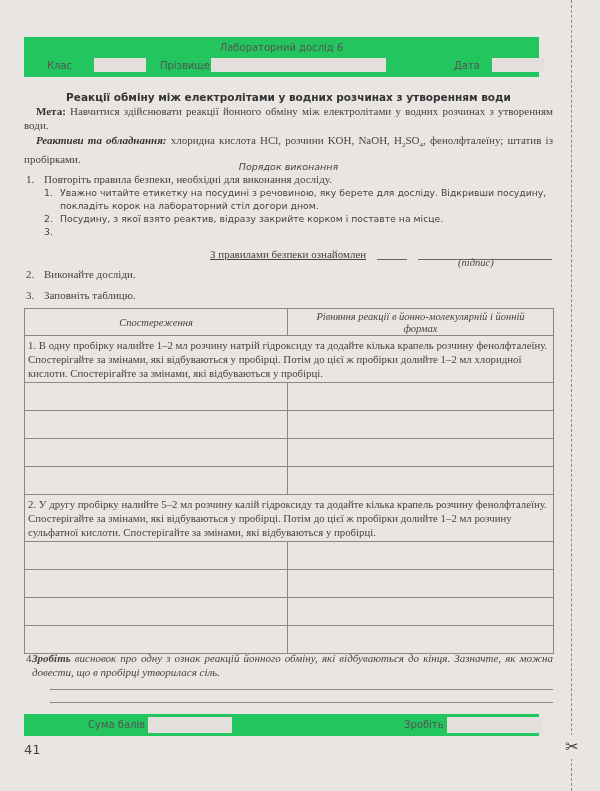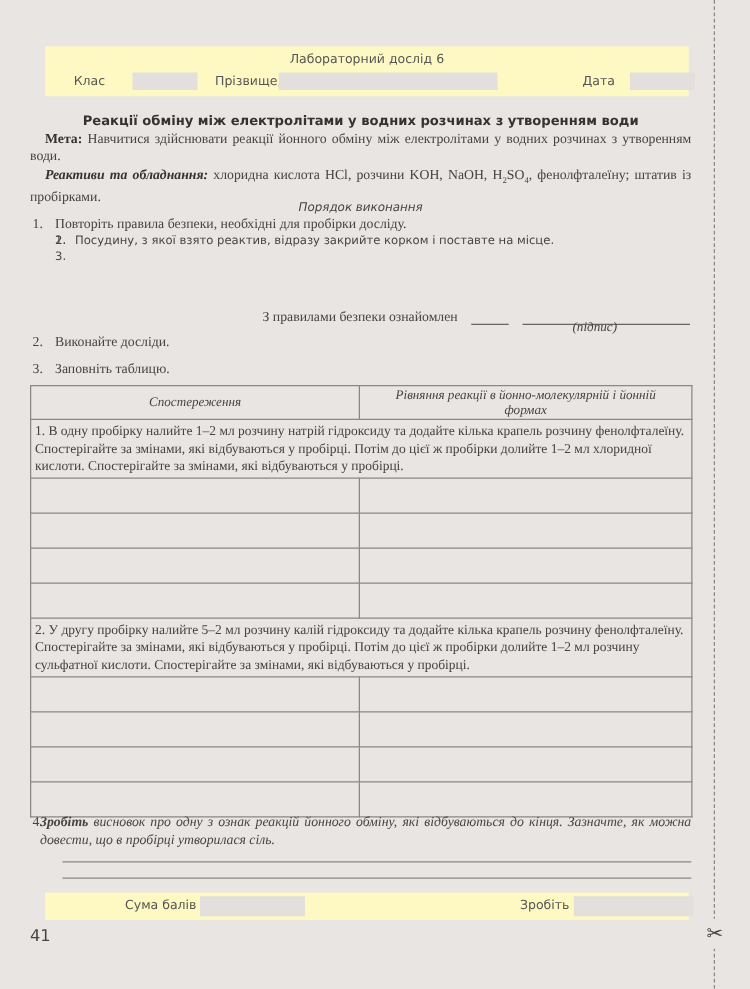--- a/index.html
+++ b/index.html
@@ -15,22 +15,22 @@
     position: absolute; left: 571px; top: 0; width: 0; height: 791px;
     border-left: 1px dashed #8a8785;
   }
   .scissors {
     position: absolute; left: 563px; top: 735px; width: 18px; height: 24px;
     background: #e9e5e2; text-align: center;
     font-family: "DejaVu Sans", sans-serif; font-size: 16px; color: #444;
     line-height: 24px;
   }
   .panel {
-    position: absolute; left: 36px; width: 515px;
-    background: #fef9c3;
+    position: absolute; left: 24px; width: 515px;
+    background: #22c55e;
     font-family: "DejaVu Sans", sans-serif;
     font-size: 10px; color: #555;
   }
   .panel-top { top: 37px; height: 40px; }
   .panel-title {
     position: absolute; left: 0; right: 0; top: 5px; text-align: center;
     font-size: 10px; color: #555;
   }
   .field-label { position: absolute; top: 23px; font-size: 10px; }
   .field-box { position: absolute; top: 21px; height: 14px; background: #e2dfdd; }
@@ -58,21 +58,21 @@
   }
   .num-item .n { position: absolute; left: 2px; }
   .num-item .t { display: block; margin-left: 20px; }
   .sub-list {
     position: absolute; left: 44px; width: 510px;
     font-family: "DejaVu Sans", sans-serif; font-size: 9.3px; line-height: 13px; color: #444;
   }
   .sub-list .row { position: relative; padding-left: 16px; }
   .sub-list .row .n { position: absolute; left: 0; }
   .sign-line {
-    position: absolute; top: 248px; left: 210px; font-size: 11px; color: #444;
+    position: absolute; top: 248px; left: 210px; font-size: 11px; color: #444; text-decoration: underline;
   }
   .sign-blank {
     position: absolute; top: 259px; left: 418px; width: 134px; border-top: 1px solid #666;
   }
   .sign-blank-short {
     position: absolute; top: 259px; left: 377px; width: 30px; border-top: 1px solid #666;
   }
   .sign-caption {
     position: absolute; top: 257px; left: 458px; font-style: italic; font-size: 10.5px; color: #444;
   }
@@ -129,26 +129,27 @@
 </div>
 
 <div class="para indent" style="top:133px">
   <b><i>Реактиви та обладнання:</i></b><span> хлоридна кислота HCl, розчини KOH, NaOH, H</span><sub style="font-size:7px">2</sub><span>SO</span><sub style="font-size:7px">4</sub><span>, фенолфталеїну; штатив із пробірками.</span>
 </div>
 
 <div class="subhead">Порядок виконання</div>
 
 <div class="num-item" style="top:172px">
   <span class="n">1.</span>
-  <span class="t">Повторіть правила безпеки, необхідні для пробірки досліду.</span>
+  <span class="t">Повторіть правила безпеки, необхідні для виконання досліду.</span>
 </div>
 
 <div class="sub-list" style="top:186px">
   <div class="row">
     <span class="n">1.</span>
+    <span>Уважно читайте етикетку на посудині з речовиною, яку берете для досліду. Відкривши посудину, покладіть корок на лабораторний стіл догори дном.</span>
   </div>
   <div class="row">
     <span class="n">2.</span>
     <span>Посудину, з якої взято реактив, відразу закрийте корком і поставте на місце.</span>
   </div>
   <div class="row">
     <span class="n">3.</span>
   </div>
 </div>
 

